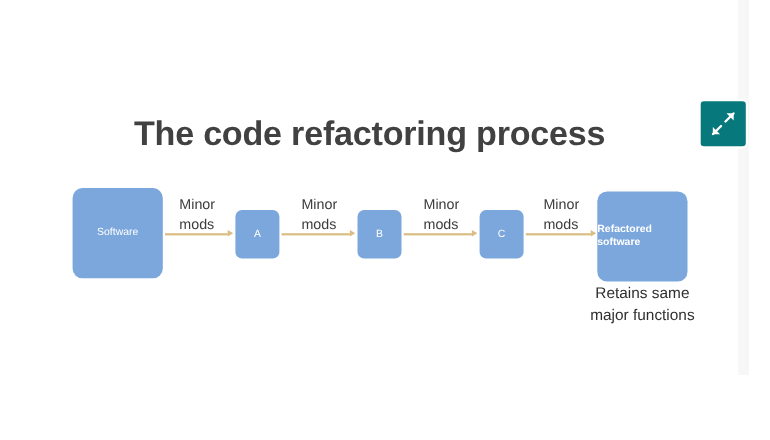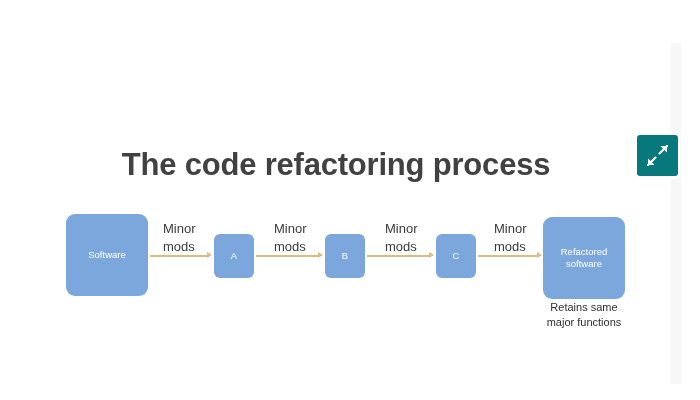--- a/index.html
+++ b/index.html
@@ -9,21 +9,20 @@
   }
   body {
     font-family: "Liberation Sans", sans-serif;
   }
   #screen {
     position: relative;
     width: 700px;
     height: 341px;
     background: #ffffff;
     overflow: hidden;
-    margin-top: 43px;
   }
 
   
   #scroll-strip {
     position: absolute;
     left: 671px;
     top: 0px;
     width: 10px;
     height: 400px;
     background: #f7f7f7;
@@ -77,21 +76,20 @@
   }
 
   .node {
     position: absolute;
     background: #7ba7dc;
     border-radius: 7px;
     color: #ffffff;
     display: flex;
     align-items: center;
     justify-content: center;
-    text-align: center;
     line-height: 1.25;
     box-sizing: border-box;
   }
   .node.big {
     width: 82px;
     height: 82px;
     font-size: 9.5px;
     border-radius: 9px;
   }
   .node.small {
@@ -99,21 +97,21 @@
     height: 44px;
     font-size: 9.5px;
     border-radius: 6px;
   }
 
   
   #node-software     { left: 66px;  top: 171px; }
   #node-a            { left: 214px; top: 191px; }
   #node-b            { left: 325px; top: 191px; }
   #node-c            { left: 436px; top: 191px; }
-  #node-refactored   { left: 543px; top: 174px; }
+  #node-refactored   { left: 543px; top: 174px; font-weight: bold; }
 
   
   .arrow {
     position: absolute;
     height: 12px;
     top: 207px;
   }
   .arrow .shaft {
     position: absolute;
     left: 0;
@@ -151,21 +149,21 @@
   #label-3 { left: 385px; top: 177px; }
   #label-4 { left: 494px; top: 177px; }
 
   
   #caption-refactored {
     position: absolute;
     left: 529px;
     top: 257px;
     width: 110px;
     text-align: center;
-    font-size: 11px;
+    font-size: 14px;
     color: #2f2f2f;
     line-height: 1.4;
     white-space: pre-line;
   }
 </style>
 </head>
 <body>
 
 <div id="screen">
 

